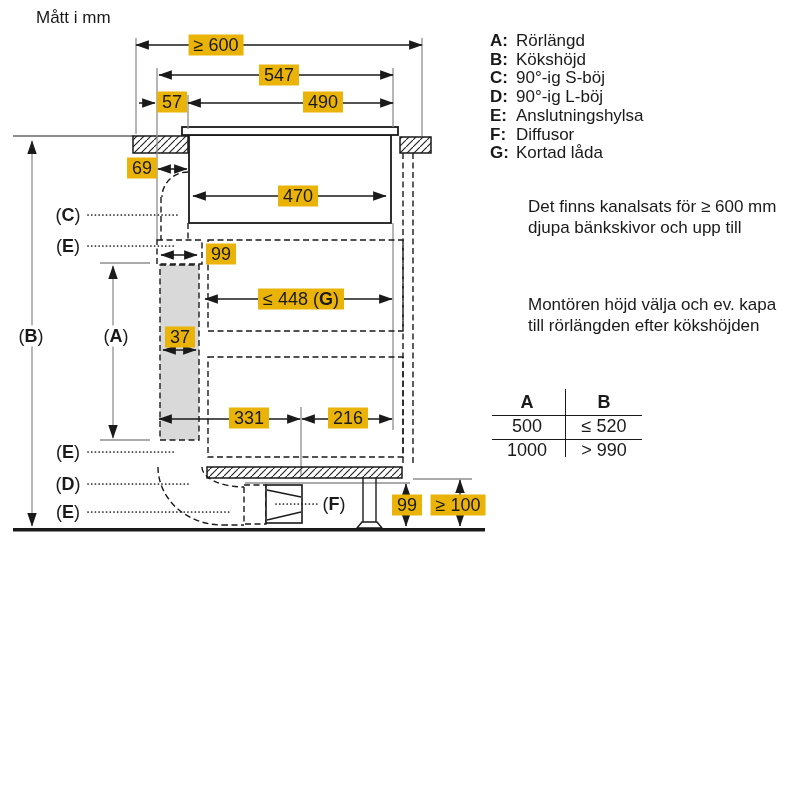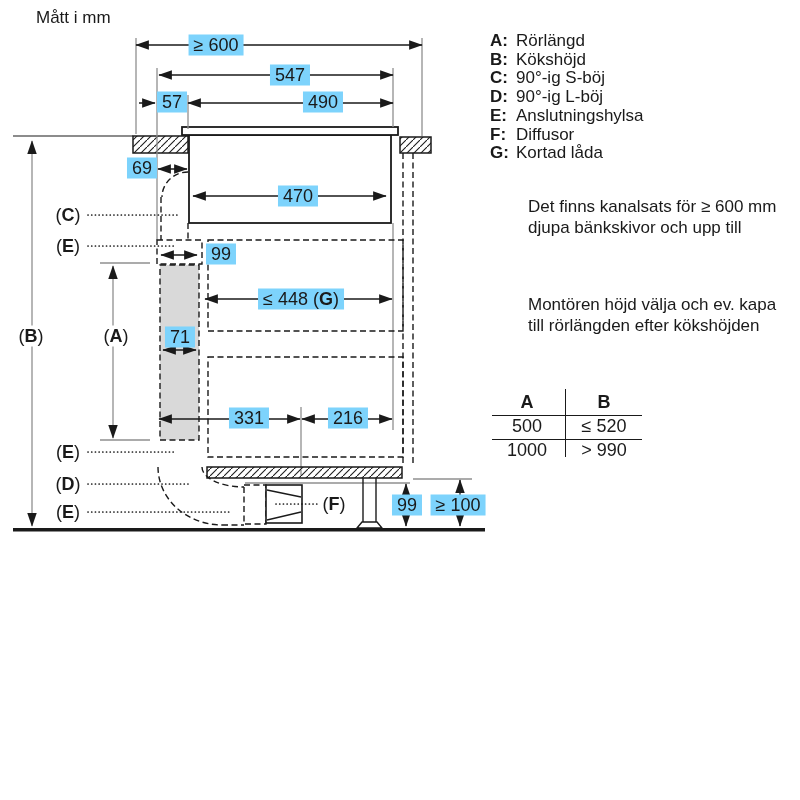--- a/index.html
+++ b/index.html
@@ -1,21 +1,21 @@
 <!DOCTYPE html>
 <html><head>
 <meta charset="utf-8">
 <style>
   html,body{margin:0;padding:0;background:#fff;}
   #canvas{position:relative;width:800px;height:800px;background:#fff;
           font-family:"Liberation Sans",sans-serif;color:#1a1a1a;overflow:hidden;border-radius:14px;}
   #lines{position:absolute;left:0;top:0;}
   .txt{position:absolute;white-space:nowrap;}
   .dim{position:absolute;transform:translate(-50%,-50%);font-size:18px;
-       background:#7dd3fc;padding:0 5px;white-space:nowrap;z-index:3;}
+       background:#eab308;padding:0 5px;white-space:nowrap;z-index:3;}
   .callout{position:absolute;transform:translate(-50%,-50%);font-size:18px;
        background:#fff;padding:0 2px;white-space:nowrap;z-index:3;}
   .callout b{font-weight:bold;}
   .title{left:36px;top:8px;font-size:17px;}
   .legend{position:absolute;left:490px;top:32px;font-size:17px;line-height:18.7px;}
   .legend .row{display:flex;}
   .legend .k{font-weight:bold;width:26px;flex:none;}
   .note{position:absolute;left:492px;font-size:17px;line-height:21px;margin-left:36px;}
   .minitable{position:absolute;left:492px;top:389px;width:152px;height:70px;font-size:18px;}
   .minitable .cell{position:absolute;transform:translate(-50%,-50%);white-space:nowrap;}
@@ -107,28 +107,28 @@
       <line x1="88" y1="512" x2="232" y2="512"></line>
       <line x1="276" y1="504" x2="317" y2="504"></line>
     </g>
 
     <rect x="13" y="528" width="472" height="3.5" fill="#1a1a1a"></rect>
   </svg>
 
   <div class="txt title">Mått i mm</div>
 
   <div class="dim" style="left:216px;top:45px">≥ 600</div>
-  <div class="dim" style="left:290px;top:75px">547</div>
+  <div class="dim" style="left:279px;top:75px">547</div>
   <div class="dim" style="left:172px;top:102px">57</div>
   <div class="dim" style="left:323px;top:102px">490</div>
   <div class="dim" style="left:142px;top:168px">69</div>
   <div class="dim" style="left:298px;top:196px">470</div>
   <div class="dim" style="left:221px;top:254px">99</div>
   <div class="dim" style="left:301px;top:299px"><span>≤ 448 </span><span>(</span><b>G</b><span>)</span></div>
-  <div class="dim" style="left:180px;top:337px">71</div>
+  <div class="dim" style="left:180px;top:337px">37</div>
   <div class="dim" style="left:249px;top:418px">331</div>
   <div class="dim" style="left:348px;top:418px">216</div>
   <div class="dim" style="left:407px;top:505px">99</div>
   <div class="dim" style="left:458px;top:505px">≥ 100</div>
 
   <div class="callout" style="left:68px;top:215px"><span>(</span><b>C</b><span>)</span></div>
   <div class="callout" style="left:68px;top:246px"><span>(</span><b>E</b><span>)</span></div>
   <div class="callout" style="left:31px;top:336px"><span>(</span><b>B</b><span>)</span></div>
   <div class="callout" style="left:116px;top:336px"><span>(</span><b>A</b><span>)</span></div>
   <div class="callout" style="left:68px;top:452px"><span>(</span><b>E</b><span>)</span></div>

